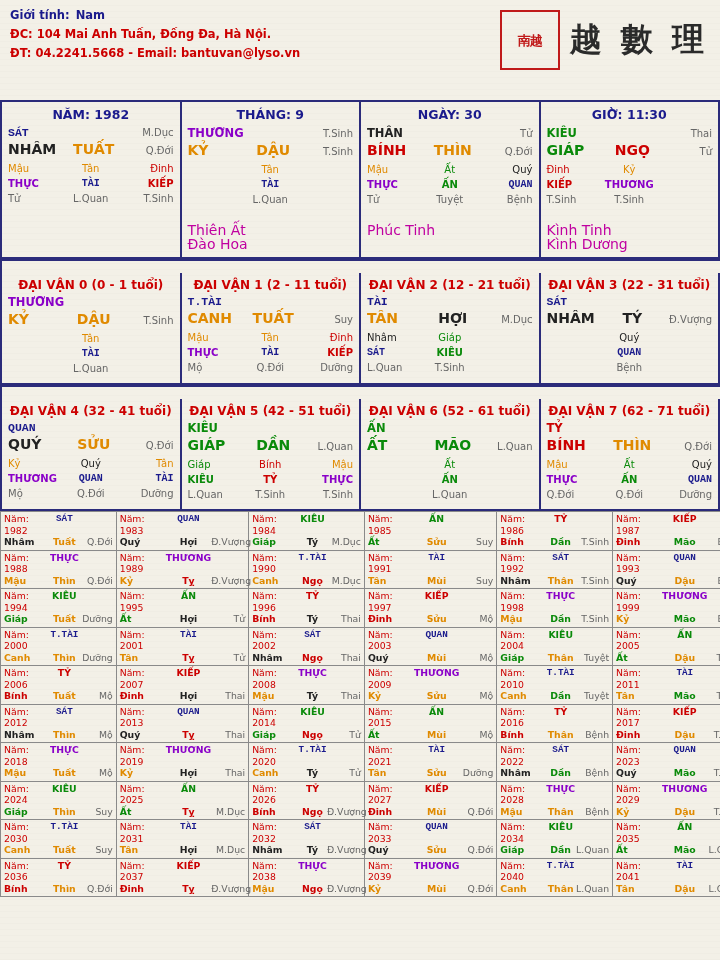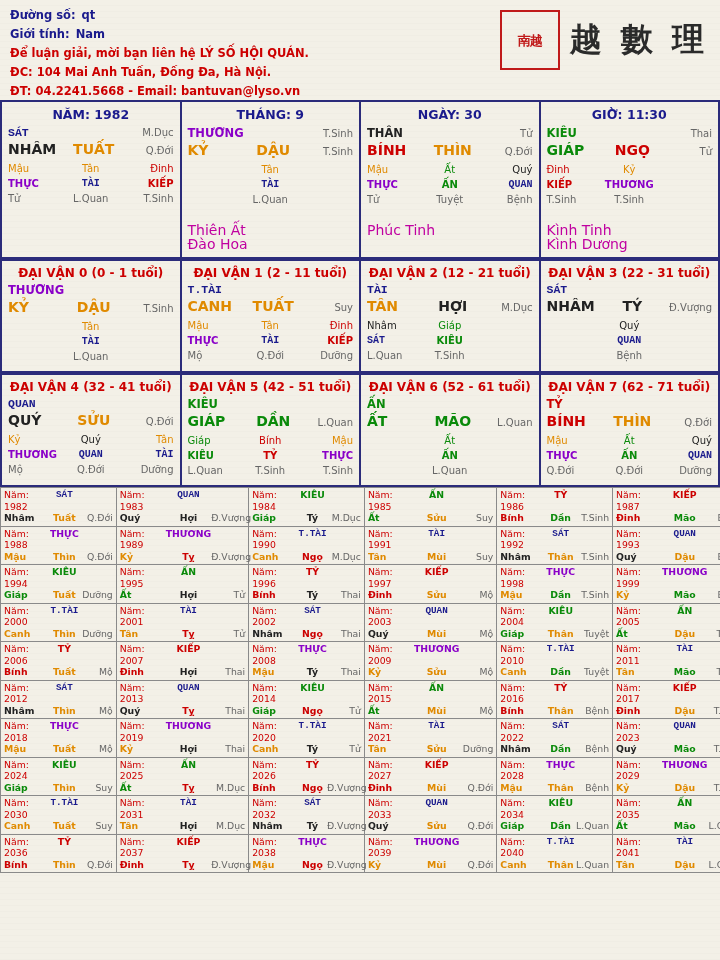--- a/index.html
+++ b/index.html
@@ -94,21 +94,21 @@
   .pillar-top{display:flex;justify-content:space-between;align-items:baseline;}
   .pillar-top .l{min-width:52px;}
   .pillar-top .m{flex:1;text-align:center;}
   .pillar-top .rr{min-width:46px;text-align:right;}
   .extra{margin-top:16px;line-height:14px;font-size:14px;}
 
   
   .dv-title{
     text-align:center;color:#cc0000;font-weight:bold;font-size:12px;margin-bottom:3px;
   }
-  .dv-cell{min-height:112px;}
+  .dv-cell{min-height:112px;margin-top:12px;}
 
   
   .ytable{
     display:grid;
     grid-template-columns:repeat(6,1fr);
     border-left:1px solid #8a8a8a;
     border-top:1px solid #8a8a8a;
   }
   .ycell{
     border-right:1px solid #8a8a8a;
@@ -125,28 +125,23 @@
   .ylabel{color:#cc0000;}
   .b{font-weight:bold;}
 </style>
 </head>
 <body>
 
 <div class="page">
 
   <div class="header">
     <div class="hline hrow">
-      <span class="lbl">Đường số:</span>
-      <span class="val">qt</span>
-    </div>
-    <div class="hline hrow">
       <span class="lbl">Giới tính:</span>
       <span class="val">Nam</span>
     </div>
-    <div class="hline red">Để luận giải, mời bạn liên hệ LÝ SỐ HỘI QUÁN.</div>
     <div class="hline red">ĐC: 104 Mai Anh Tuấn, Đống Đa, Hà Nội.</div>
     <div class="hline red">ĐT: 04.2241.5668 - Email: bantuvan@lyso.vn</div>
 
     <div class="seal">
       <div class="seal-box">南越</div>
       <div class="seal-title">越 數 理</div>
     </div>
   </div>
 
   <div class="grid4" id="pillars">

